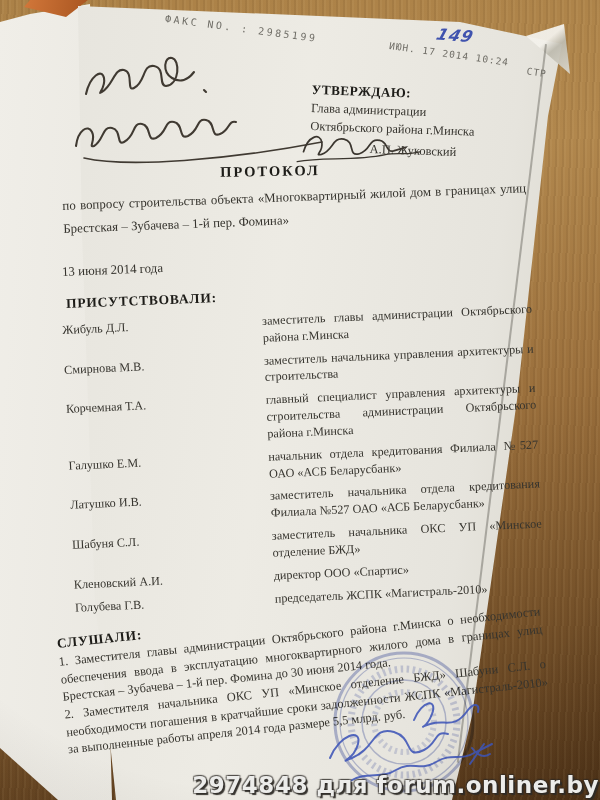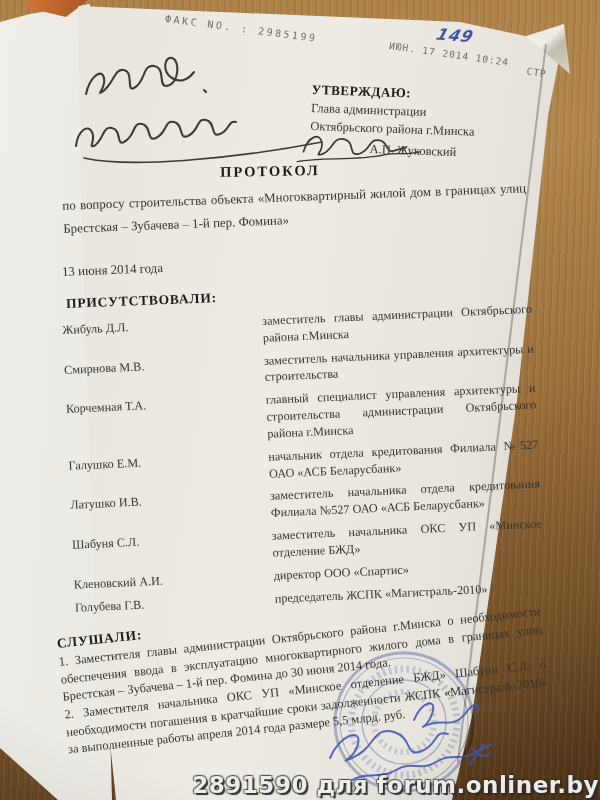--- a/index.html
+++ b/index.html
@@ -163,14 +163,14 @@
     <g fill="none" stroke="#3f56b8" stroke-width="2" stroke-linecap="round" opacity="0.88">
       <path d="M12 72 C 22 48, 44 42, 40 58 C 36 74, 18 78, 34 72 C 58 62, 54 40, 76 46 C 96 52, 86 74, 106 64 C 120 57, 116 44, 130 48"></path>
       <path d="M96 34 C 104 14, 120 12, 114 28 C 108 44, 98 42, 112 38 C 128 33, 136 44, 150 24 C 156 16, 162 18, 160 26"></path>
       <path d="M30 96 C 50 84, 62 94, 78 84 C 94 74, 102 86, 118 76 C 134 66, 142 76, 158 66 L 174 58"></path>
       <path d="M152 78 l 14 -20"></path>
       <path d="M154 62 c 6 8, 12 10, 18 6"></path>
     </g>
   </svg>
 
   <div class="vignette"></div>
-  <div class="watermark">2891590 для forum.onliner.by</div>
+  <div class="watermark">2974848 для forum.onliner.by</div>
 </div>
 
 </body></html>

